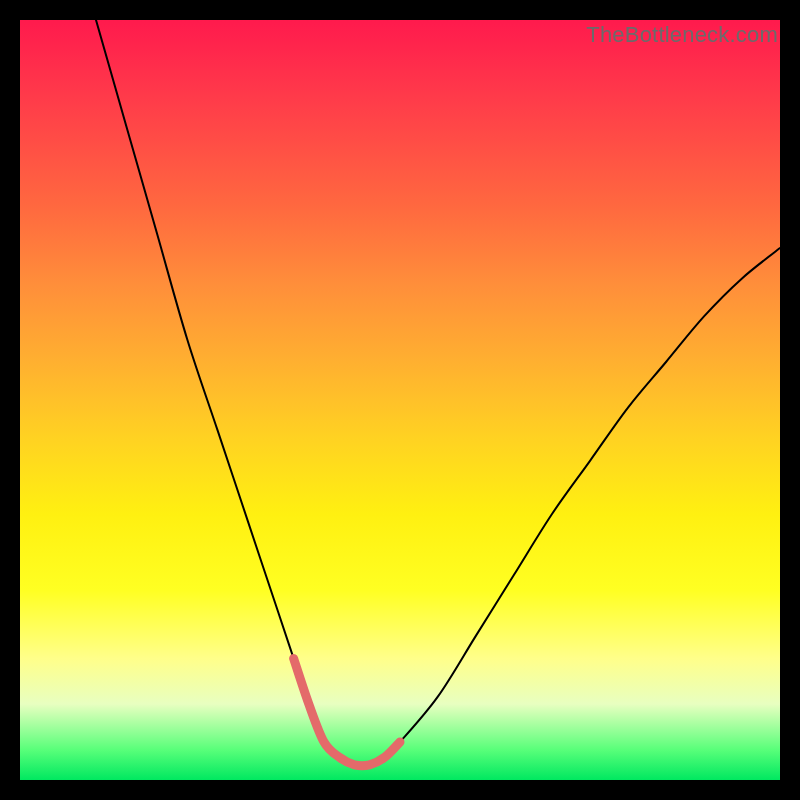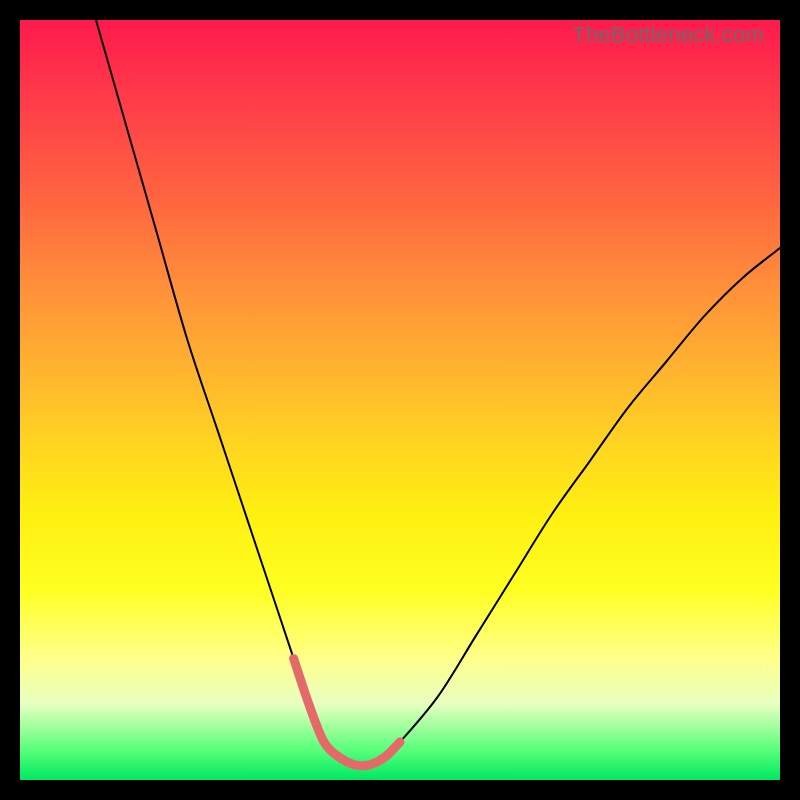--- a/index.html
+++ b/index.html
@@ -34,21 +34,21 @@
       #fff011 65%,
       #ffff22 75%,
       #ffff8a 84%,
       #e8ffc0 90%,
       #59ff7a 96%,
       #00e860 100%);
   }
   .watermark {
     position: absolute;
     top: 2px;
-    right: 16px;
+    right: 2px;
     font-family: Arial, Helvetica, sans-serif;
     font-size: 22px;
     color: #6b6b6b;
     letter-spacing: 0.2px;
     user-select: none;
     margin-left: 8px;
   }
   svg.curve {
     position: absolute;
     left: 0;

